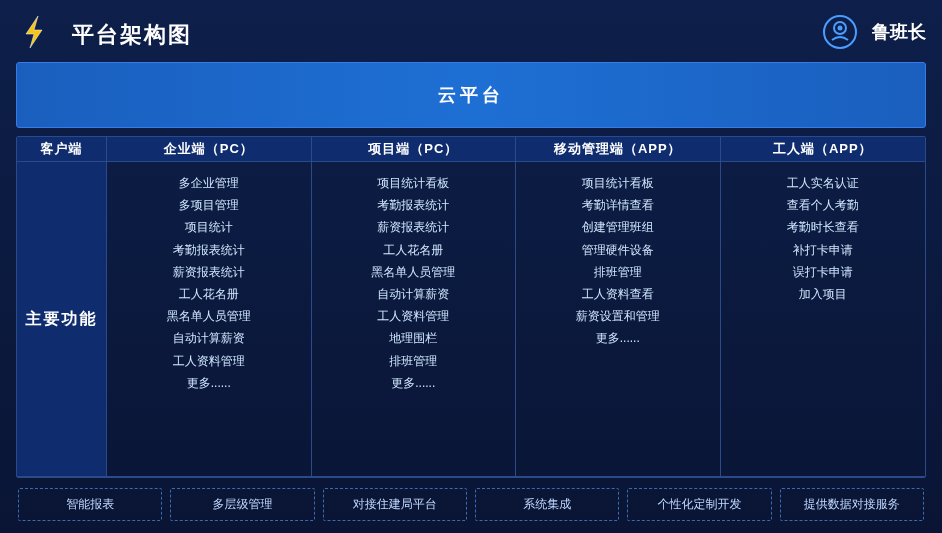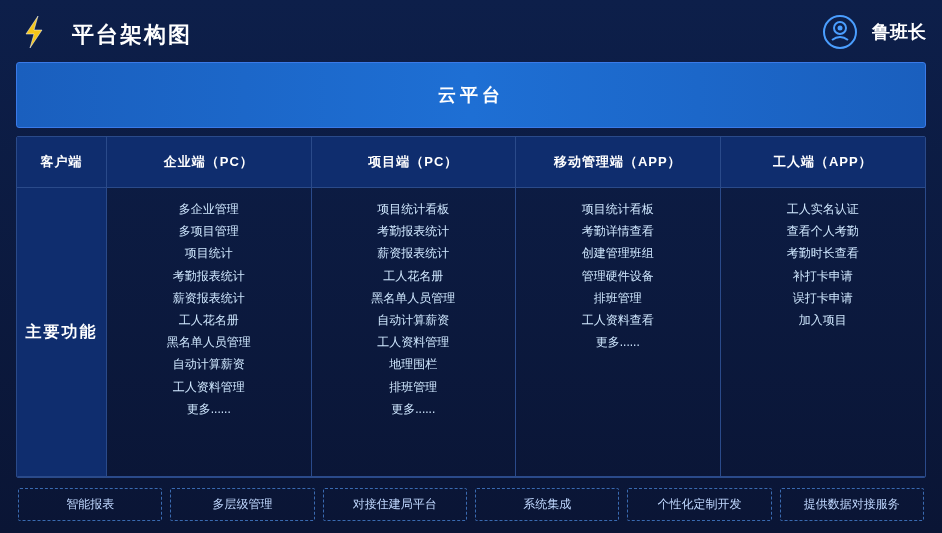--- a/index.html
+++ b/index.html
@@ -82,21 +82,21 @@
     
     .col-headers {
       display: grid;
       grid-template-columns: 90px 1fr 1fr 1fr 1fr;
       border-bottom: 1px solid #2a4a8a;
     }
     .col-header {
       background: #0f2d6e;
       color: #ffffff;
       text-align: center;
-      padding: 16px 4px;
+      padding: 3px 4px;
       font-size: 13px;
       font-weight: bold;
       border-right: 1px solid #2a4a8a;
       letter-spacing: 1px;
     }
     .col-header:last-child { border-right: none; }
 
     
     .content-row {
       display: grid;
@@ -218,20 +218,21 @@
           <div>排班管理</div>
           <div>更多......</div>
         </div>
       <div class="col-content" id="mobile-col">
           <div>项目统计看板</div>
           <div>考勤详情查看</div>
           <div>创建管理班组</div>
           <div>管理硬件设备</div>
           <div>排班管理</div>
           <div>工人资料查看</div>
+          <div>薪资设置和管理</div>
           <div>更多......</div>
         </div>
       <div class="col-content" id="worker-col">
           <div>工人实名认证</div>
           <div>查看个人考勤</div>
           <div>考勤时长查看</div>
           <div>补打卡申请</div>
           <div>误打卡申请</div>
           <div>加入项目</div>
         </div>

